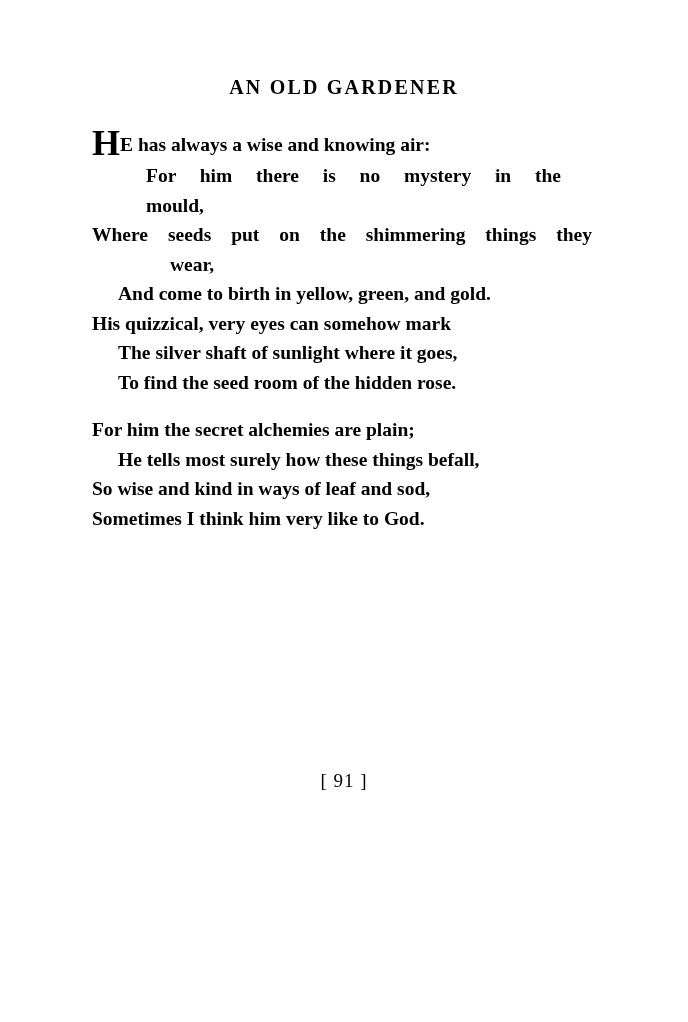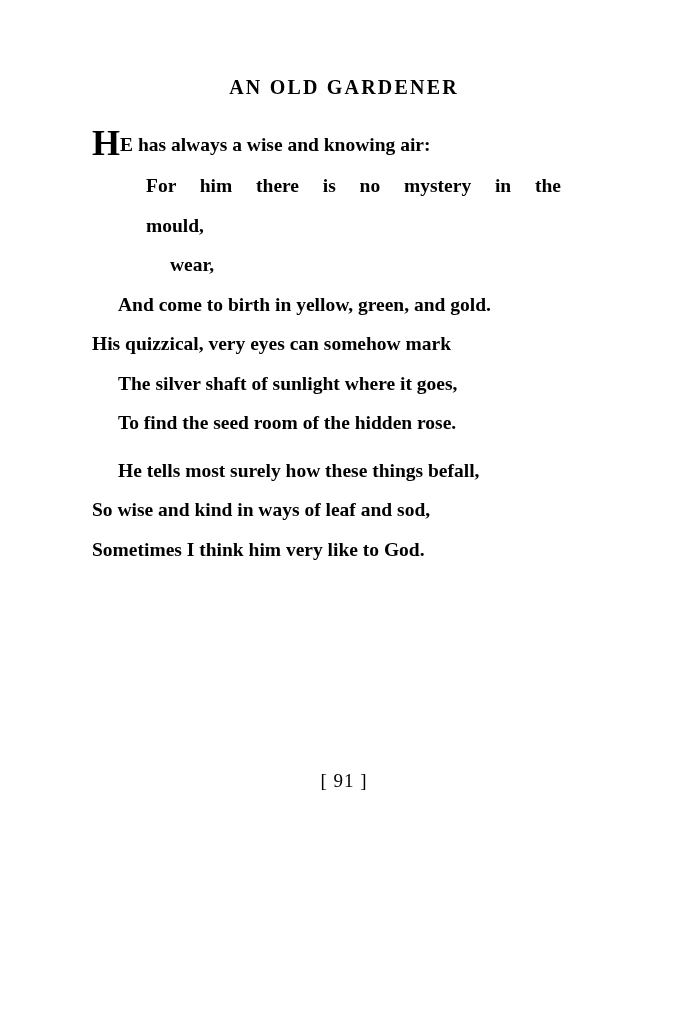--- a/index.html
+++ b/index.html
@@ -35,21 +35,21 @@
     font-size: 19.5px;
     line-height: 29.5px;
     font-weight: bold;
     font-family: "Liberation Serif", serif;
   }
   .stanza {
     margin: 0 0 18px 0;
   }
   .line {
     white-space: pre-wrap;
-    margin: 10px;
+    margin: 0;
     padding: 0;
   }
   
   .ind-0 { margin-left: 0; }
   .ind-1 { margin-left: 26px; }
   .dropcap-line {
     position: relative;
     min-height: 32px;
   }
   .dropcap {
@@ -100,28 +100,30 @@
 <div class="page">
 
   <h1 class="poem-title">AN OLD GARDENER</h1>
 
   <div class="poem-body">
 
     <div class="stanza">
       <div class="line dropcap-line ind-0"><span class="dropcap">H</span><span class="after-cap">E has always a wise and knowing air:</span></div>
       <div class="line cont-line">For  him  there  is  no  mystery  in  the</div>
       <div class="line cont-line-2">mould,</div>
+      <div class="line wrap-line">Where seeds put on the shimmering things they</div>
       <div class="line wrap-cont">wear,</div>
       <div class="line ind-1">And come to birth in yellow, green, and gold.</div>
       <div class="line ind-0">His quizzical, very eyes can somehow mark</div>
       <div class="line ind-1">The silver shaft of sunlight where it goes,</div>
       <div class="line ind-1">To find the seed room of the hidden rose.</div>
     </div>
 
     <div class="stanza">
+      <div class="line ind-0">For him the secret alchemies are plain;</div>
       <div class="line ind-1">He tells most surely how these things befall,</div>
       <div class="line ind-0">So wise and kind in ways of leaf and sod,</div>
       <div class="line ind-0">Sometimes I think him very like to God.</div>
     </div>
 
   </div>
 
   <div class="folio">[ 91 ]</div>
 
 </div>

